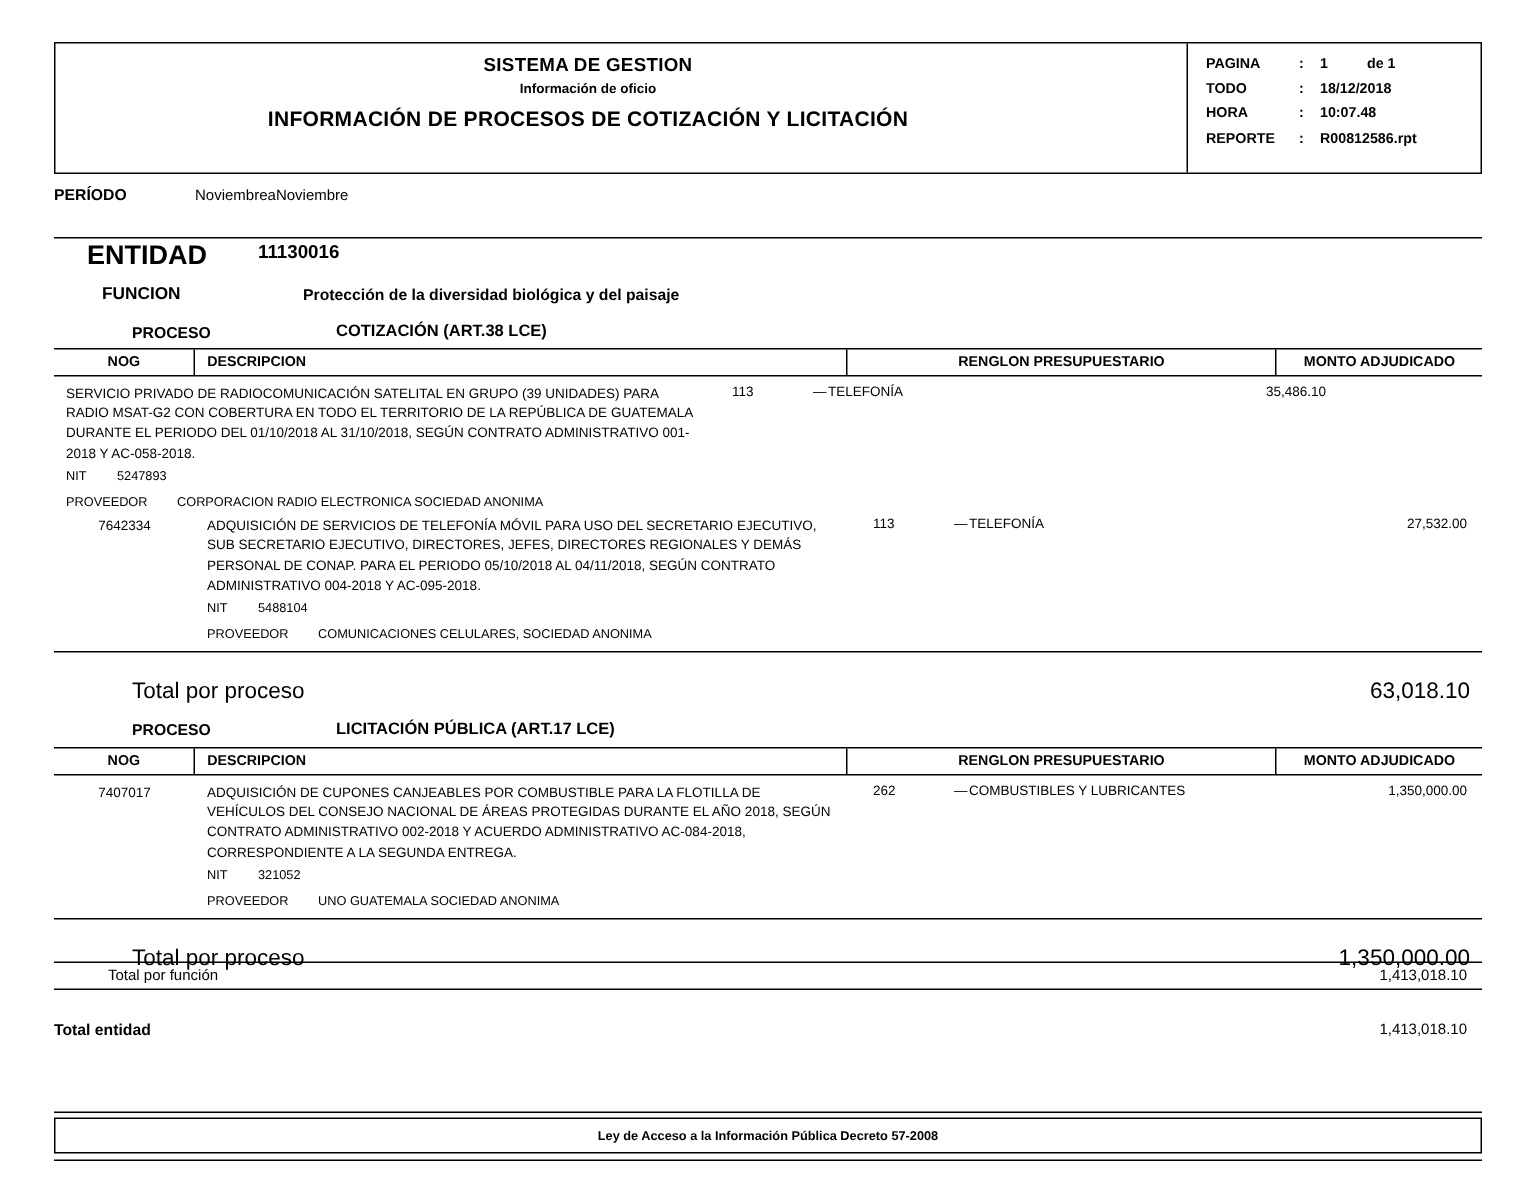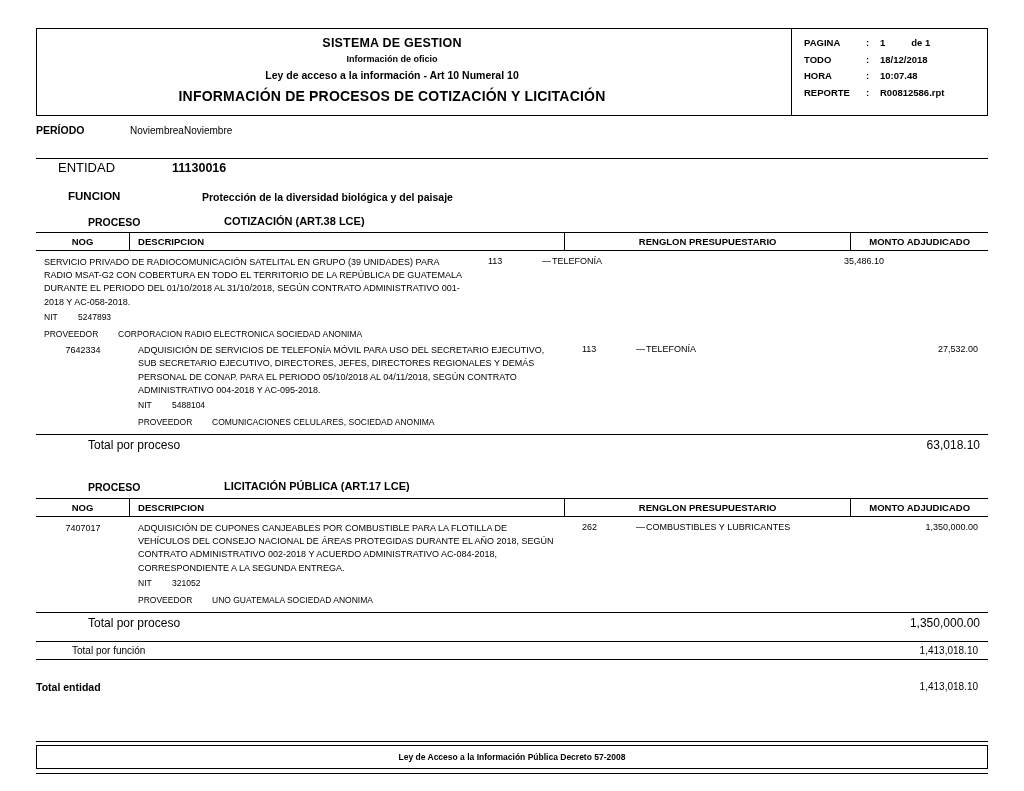--- a/index.html
+++ b/index.html
@@ -103,22 +103,22 @@
     left: 36px;
     width: 952px;
     border-top: 1.2px solid #000;
   }
 
   
   .entidad {
     position: absolute;
     left: 38px;
     top: 160px;
-    font-size: 13px;
-    font-weight: normal;
+    font-size: 18px;
+    font-weight: bold;
     padding-left: 20px;
   }
   .entidad-code {
     position: absolute;
     left: 172px;
     top: 161px;
     font-size: 12.5px;
     font-weight: bold;
   }
   .funcion-label {
@@ -214,22 +214,22 @@
     display: flex;
     font-size: 8.5px;
   }
   .prov-lbl { width: 74px; }
   .prov-val { }
 
   .total-proceso {
     display: flex;
     border-top: 1.2px solid #000;
     margin-top: 5px;
-    padding-top: 3px;
-    font-size: 12px;
+    padding-top: 17px;
+    font-size: 15px;
     gap: 35px;
   }
   .total-proceso .lbl { width: 524px; padding-left: 52px; box-sizing: border-box; }
   .total-proceso .spacer { width: 288px; }
   .total-proceso .val { width: 138px; text-align: right; padding-right: 8px; box-sizing: border-box;}
 
   .total-funcion {
     position: absolute;
     left: 36px;
     width: 952px;
@@ -289,21 +289,20 @@
 </style>
 </head>
 <body>
 
 <div class="page">
 
   <div class="header">
     <div class="header-left">
       <div class="header-title-1">SISTEMA DE GESTION</div>
       <div class="header-title-2">Información de oficio</div>
-      <div class="header-title-3">Ley de acceso a la información - Art 10 Numeral 10</div>
       <div class="header-title-4">INFORMACIÓN DE PROCESOS DE COTIZACIÓN Y LICITACIÓN</div>
     </div>
     <div class="header-right">
       <div class="meta-row">
         <span class="meta-label">PAGINA</span>
         <span class="meta-colon">:</span>
         <span class="meta-value">1</span>
         <span class="meta-value-2">de     1</span>
       </div>
       <div class="meta-row">

